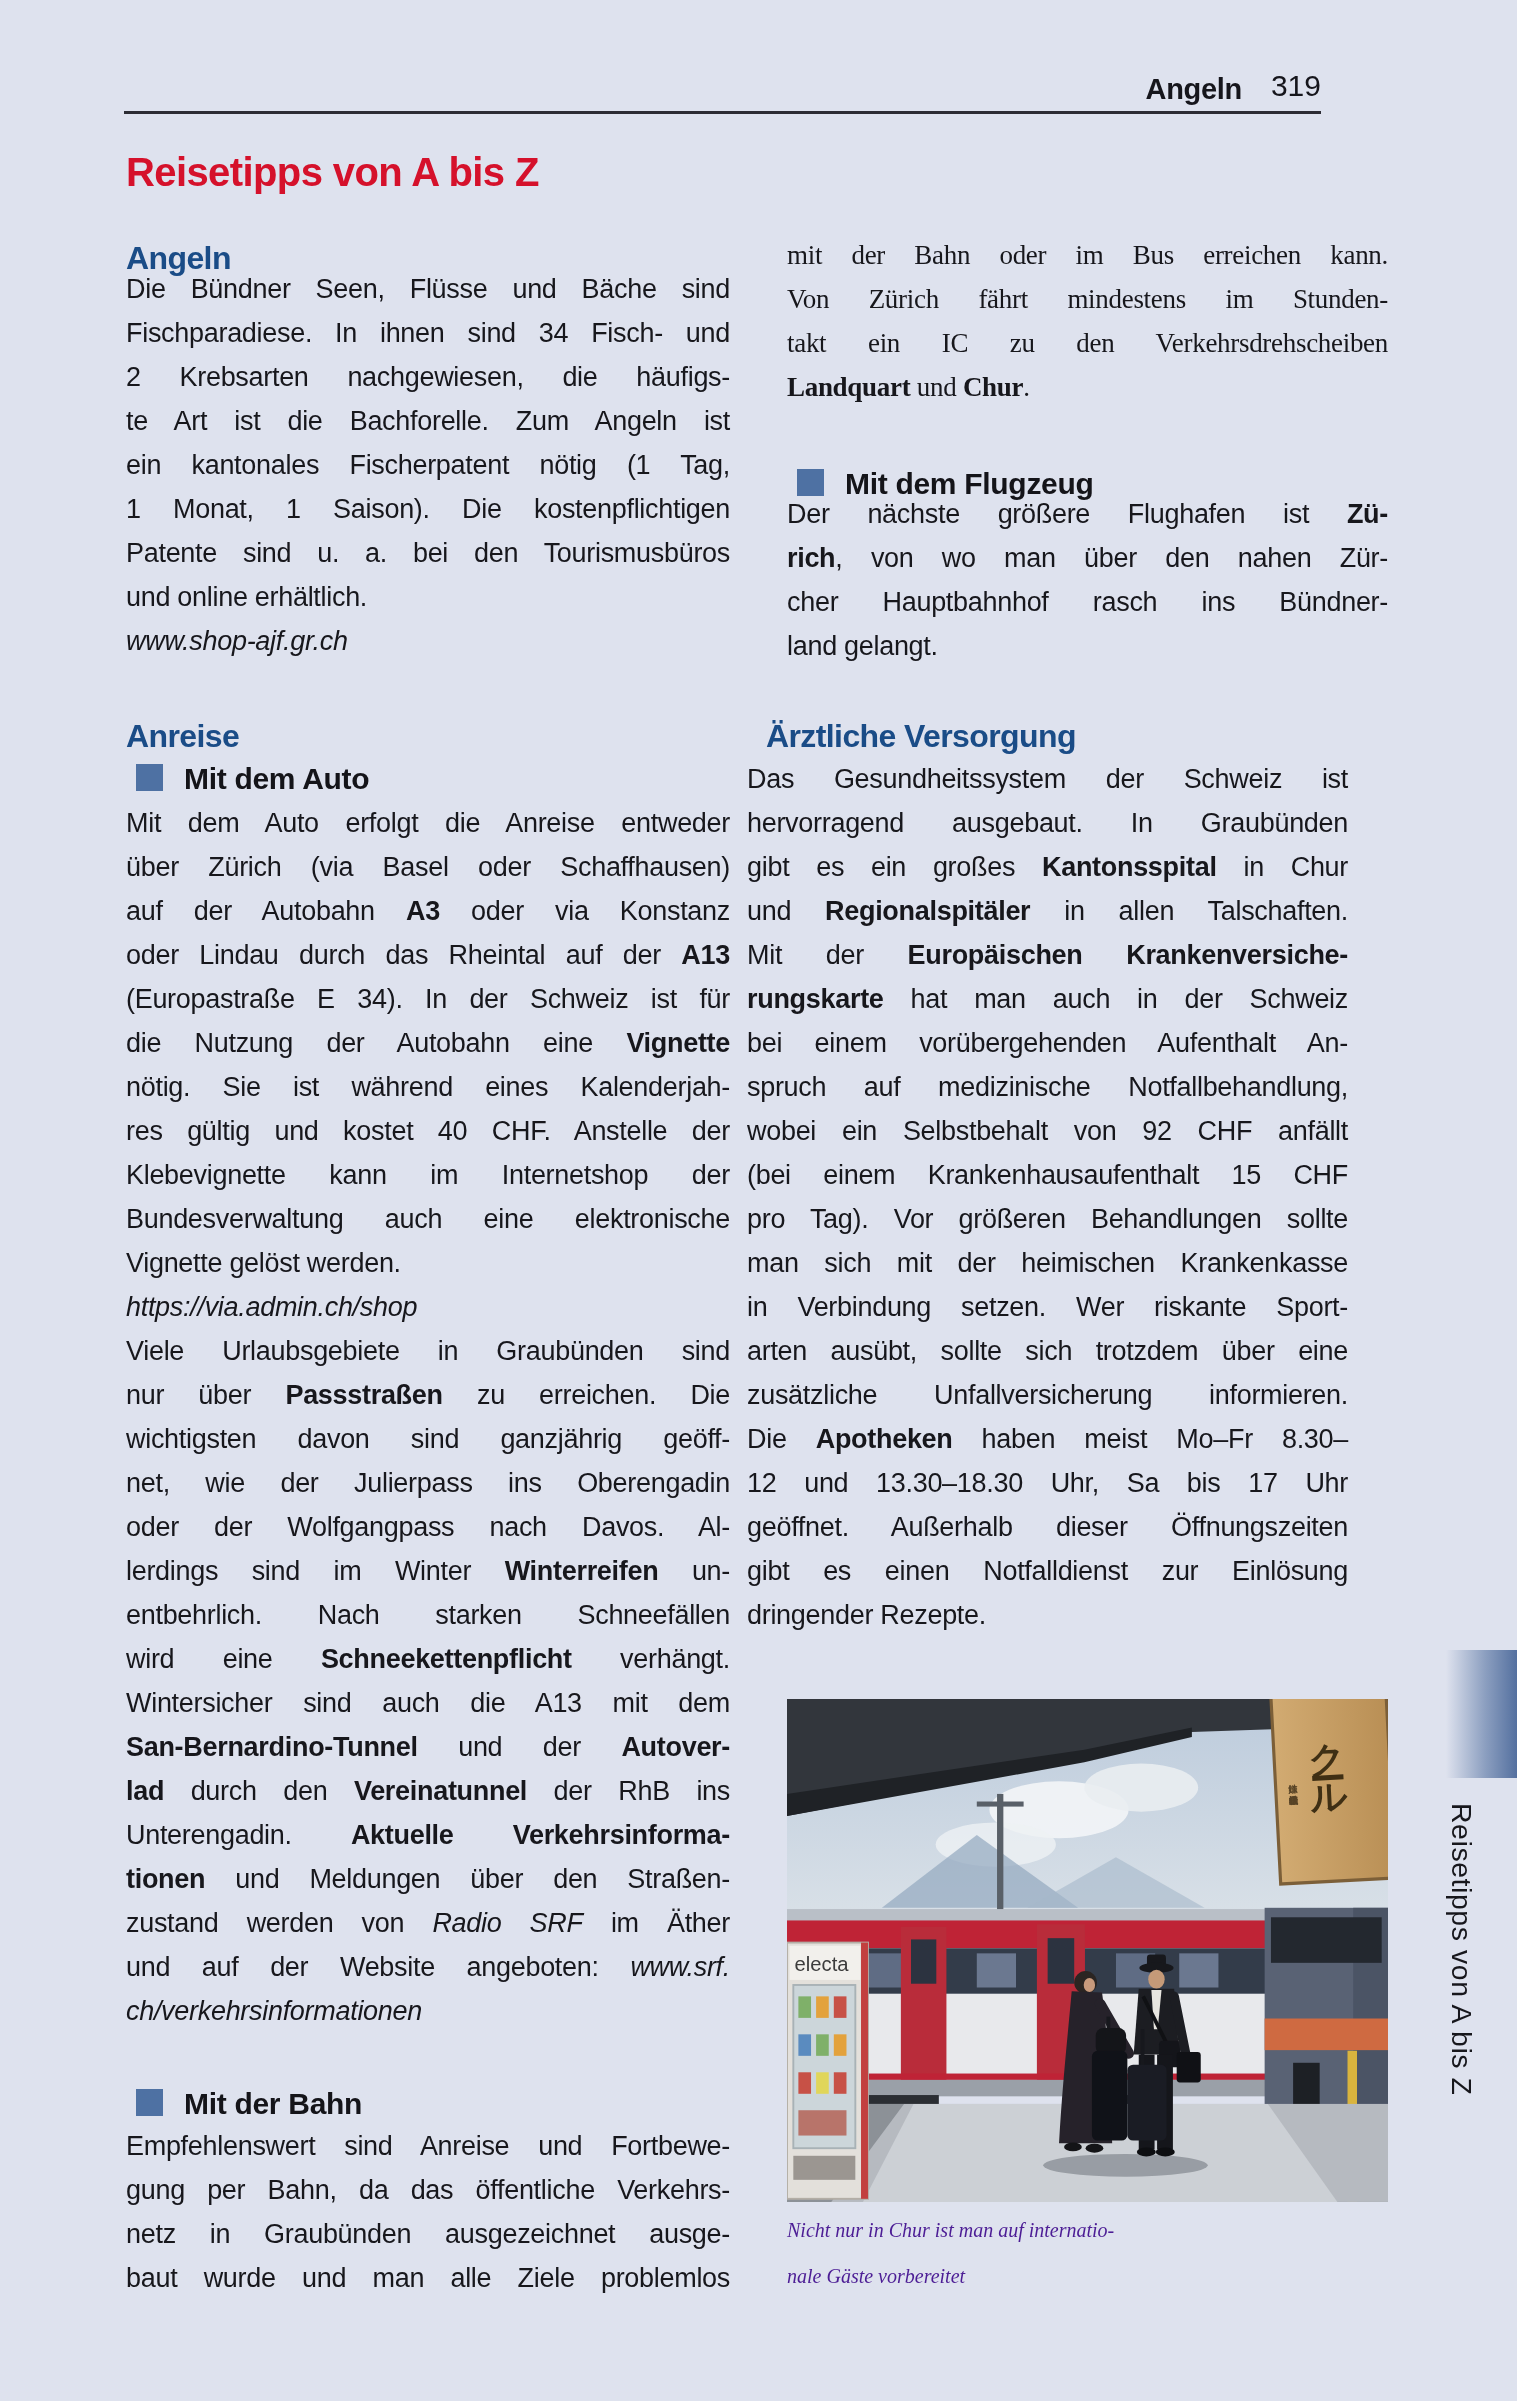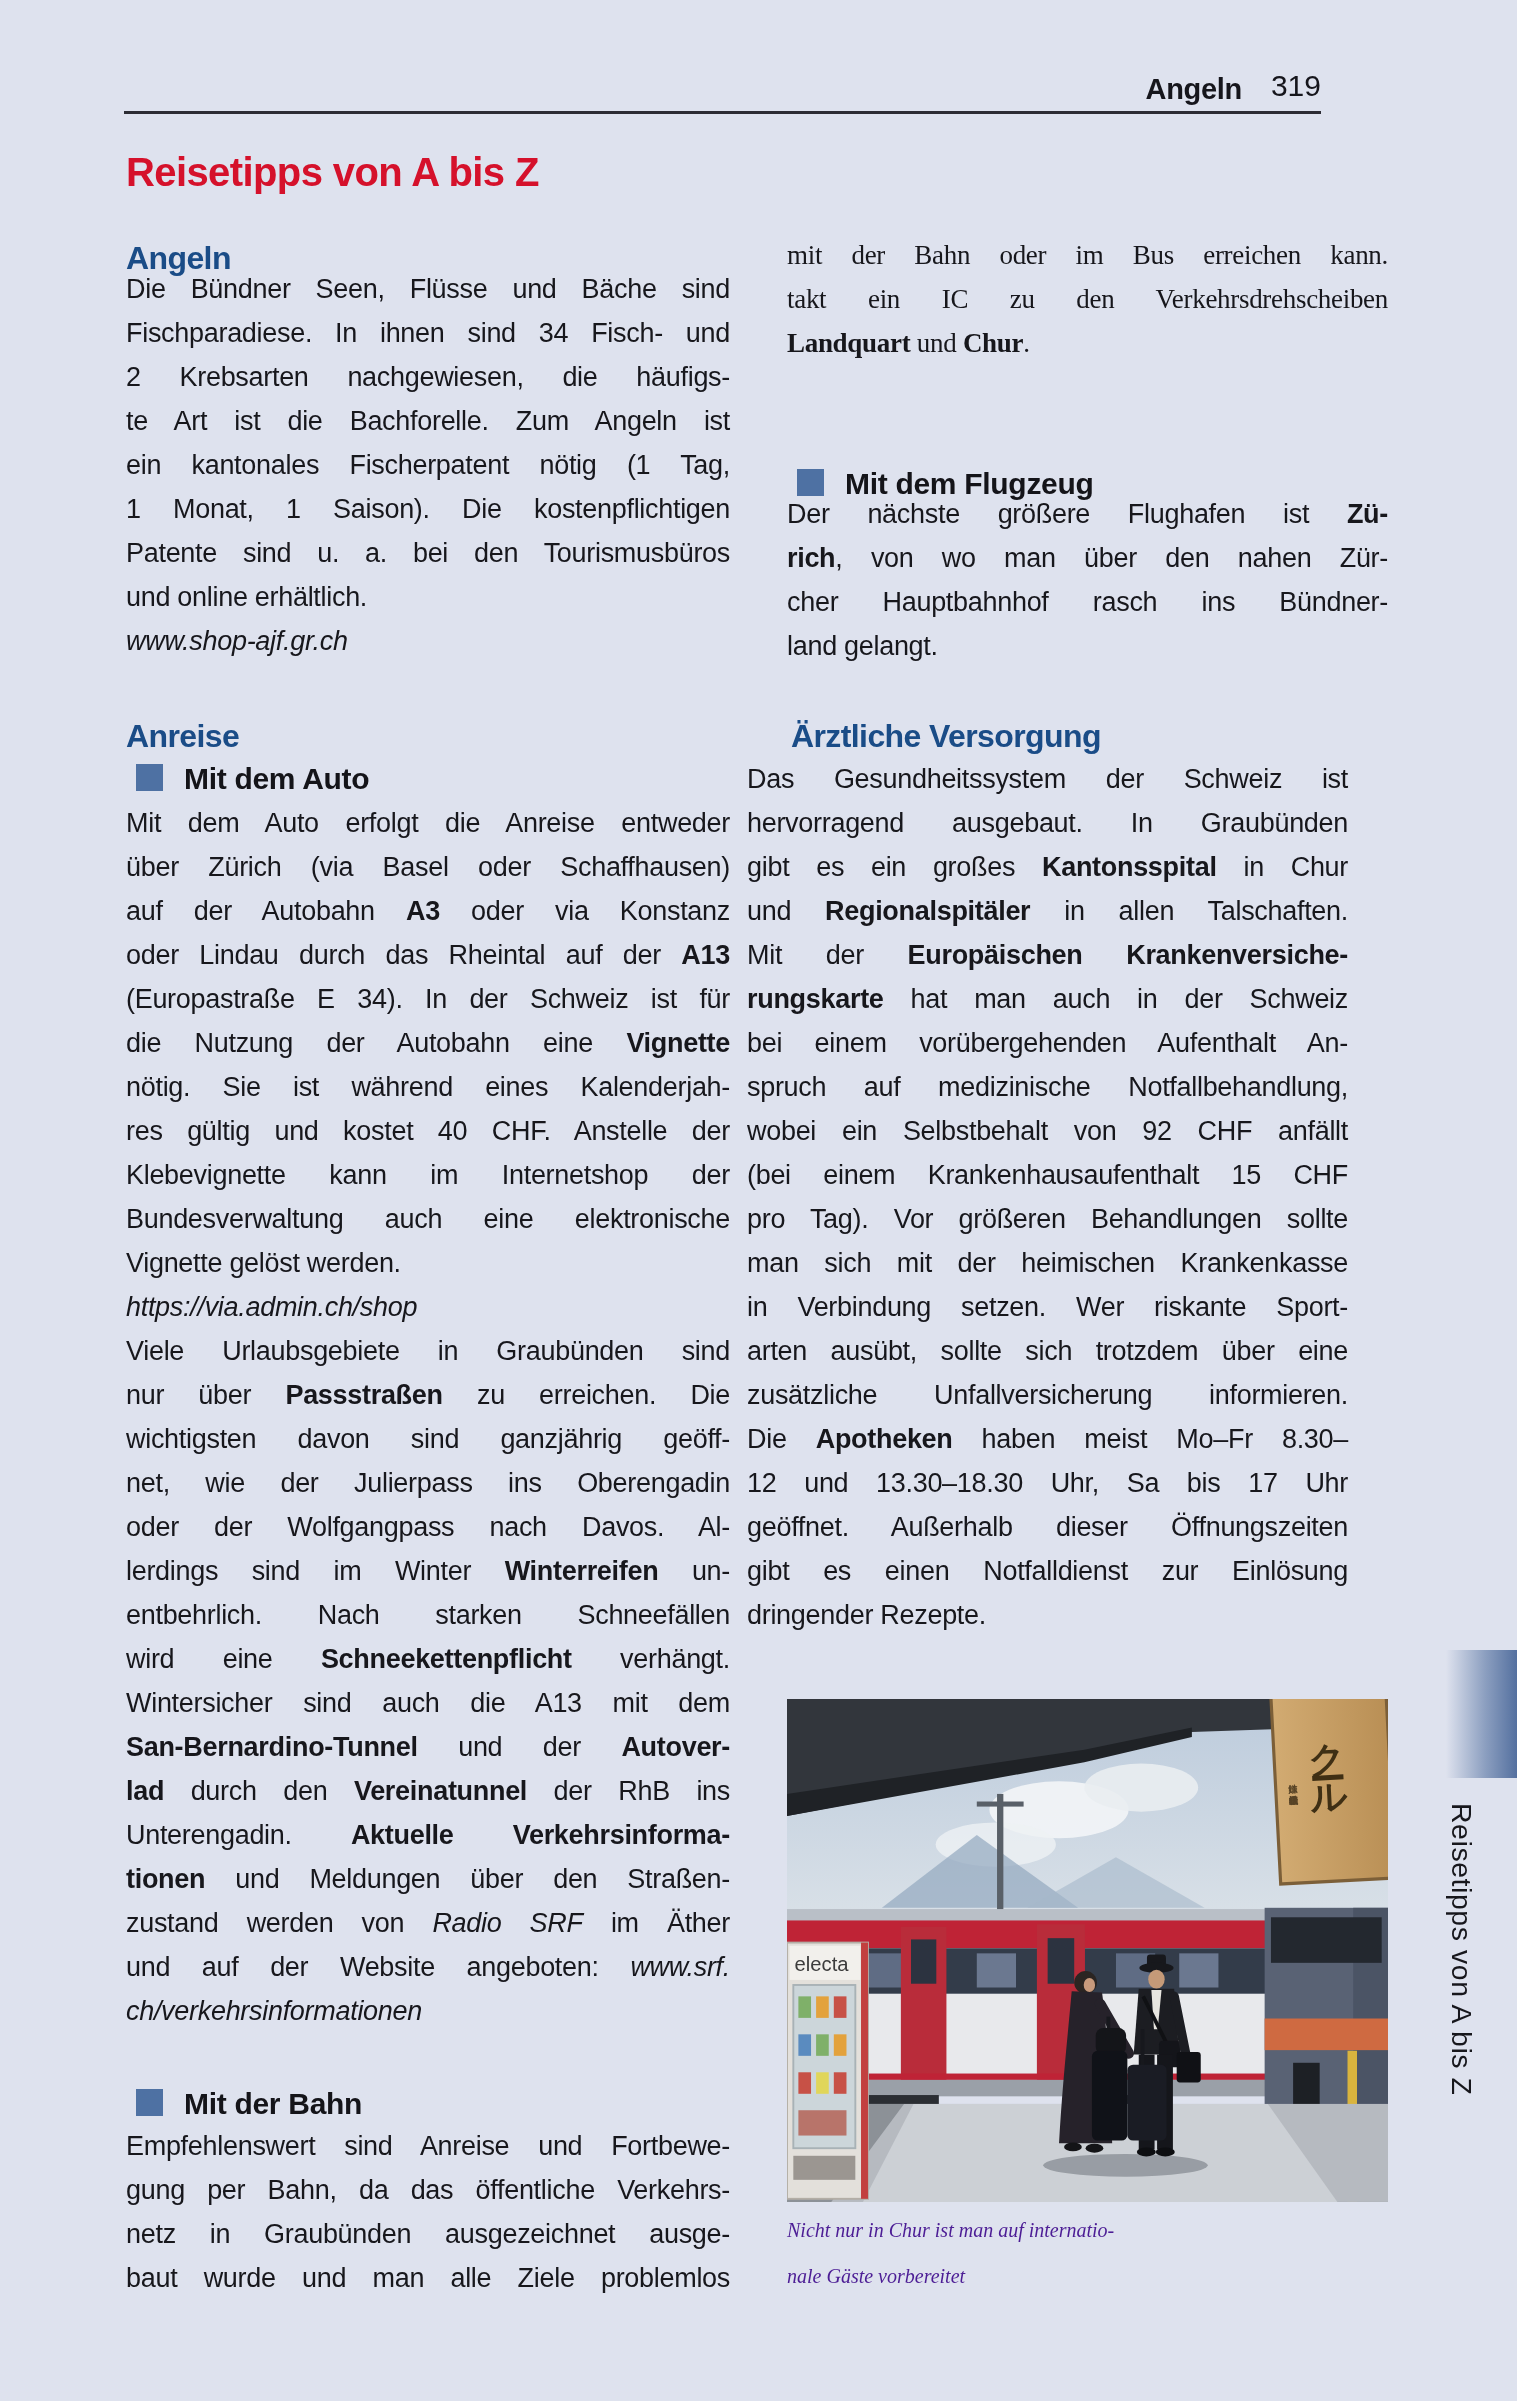--- a/index.html
+++ b/index.html
@@ -104,35 +104,36 @@
   </div>
   <div class="para" style="left:126px;top:2124px;">
       <div class="line"><span>Empfehlenswert sind Anreise und Fortbewe-</span></div>
       <div class="line"><span>gung per Bahn, da das öffentliche Verkehrs-</span></div>
       <div class="line"><span>netz in Graubünden ausgezeichnet ausge-</span></div>
       <div class="line"><span>baut wurde und man alle Ziele problemlos</span></div>
     </div>
 
   <div class="para" style="left:787px;top:233px;width:601px;font-family:Liberation Serif, serif;">
       <div class="line"><span>mit der Bahn oder im Bus erreichen kann.</span></div>
+      <div class="line"><span>Von Zürich fährt mindestens im Stunden-</span></div>
       <div class="line"><span>takt ein IC zu den Verkehrsdrehscheiben</span></div>
       <div class="line nj"><span class="b">Landquart</span><span> und </span><span class="b">Chur</span><span>.</span></div>
     </div>
 
   <div class="sub" style="left:787px;top:454px;margin-top:8px;">
     <span class="sq"></span><span class="lbl">Mit dem Flugzeug</span>
   </div>
   <div class="para" style="left:787px;top:492px;width:601px;">
       <div class="line"><span>Der nächste größere Flughafen ist </span><span class="b">Zü-</span></div>
       <div class="line"><span class="b">rich</span><span>, von wo man über den nahen Zür-</span></div>
       <div class="line"><span>cher Hauptbahnhof rasch ins Bündner-</span></div>
       <div class="line nj"><span>land gelangt.</span></div>
     </div>
 
-  <div class="h-blue" style="left:791px;top:718px;">Ärztliche Versorgung</div>
+  <div class="h-blue" style="left:766px;top:718px;">Ärztliche Versorgung</div>
   <div class="para" style="left:747px;top:757px;width:601px;">
       <div class="line"><span>Das Gesundheitssystem der Schweiz ist</span></div>
       <div class="line"><span>hervorragend ausgebaut. In Graubünden</span></div>
       <div class="line"><span>gibt es ein großes </span><span class="b">Kantonsspital</span><span> in Chur</span></div>
       <div class="line"><span>und </span><span class="b">Regionalspitäler</span><span> in allen Talschaften.</span></div>
       <div class="line"><span>Mit der </span><span class="b">Europäischen Krankenversiche-</span></div>
       <div class="line"><span class="b">rungskarte</span><span> hat man auch in der Schweiz</span></div>
       <div class="line"><span>bei einem vorübergehenden Aufenthalt An-</span></div>
       <div class="line"><span>spruch auf medizinische Notfallbehandlung,</span></div>
       <div class="line"><span>wobei ein Selbstbehalt von 92 CHF anfällt</span></div>

